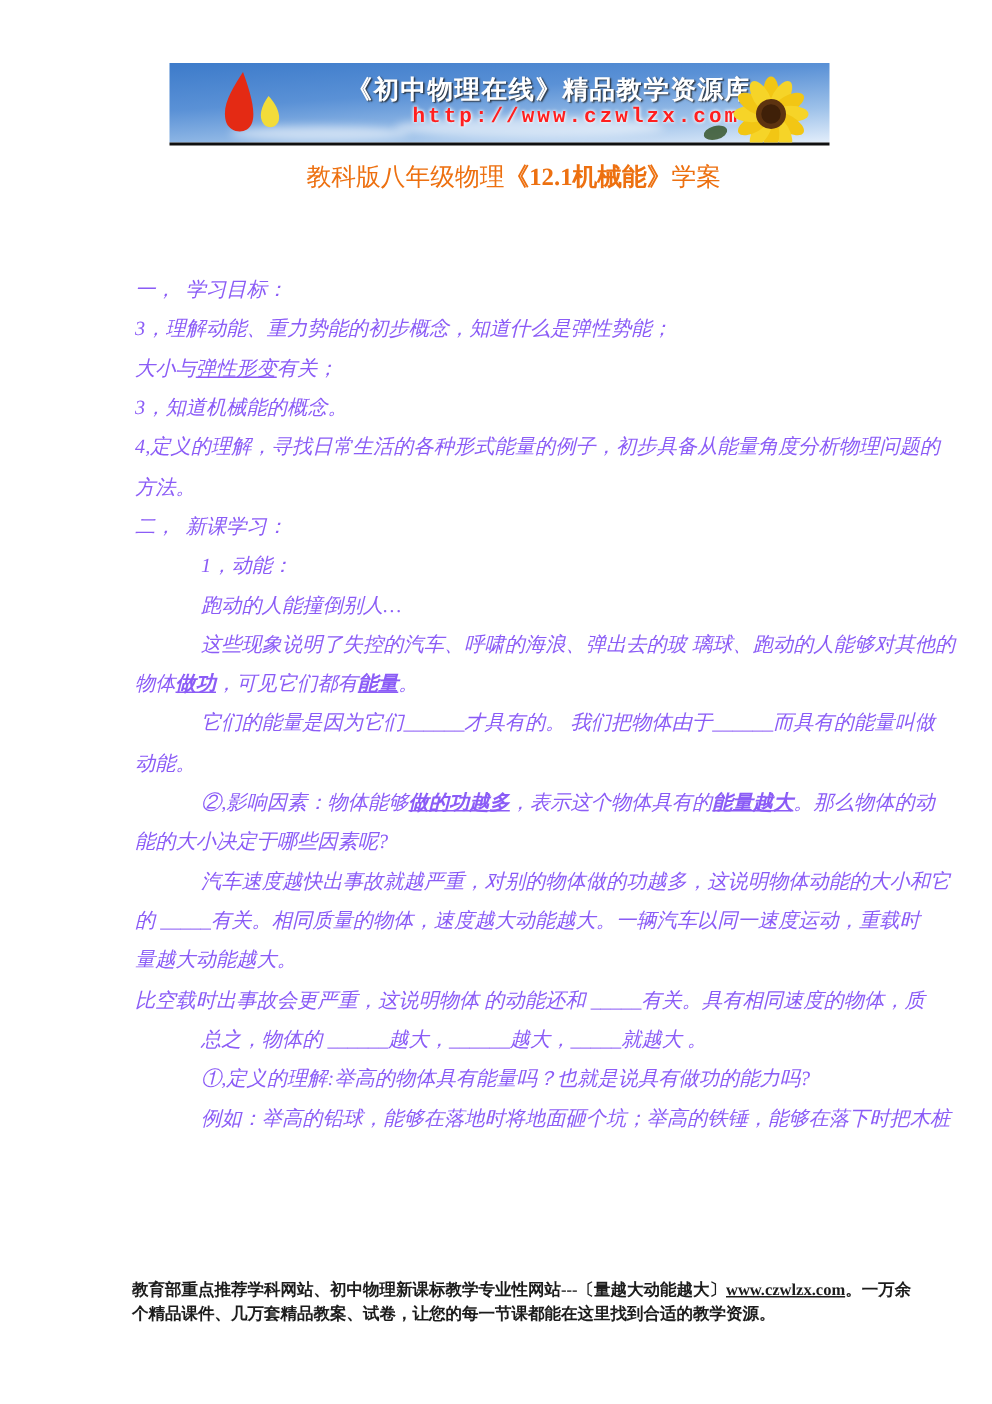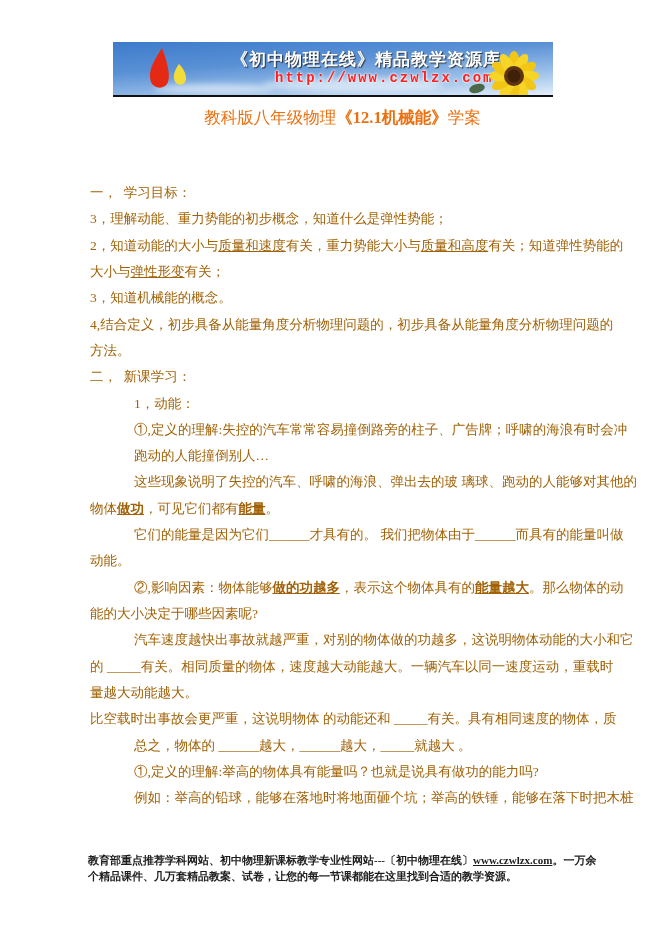--- a/index.html
+++ b/index.html
@@ -34,21 +34,21 @@
     background:#2e4d1f;border-radius:50%;opacity:.8;transform:rotate(-15deg);}
   
   .doc-title{
     position:absolute;left:0;top:107px;width:100%;text-align:center;
     font-size:16.5px;color:#ed7010;white-space:pre;padding-left:12px;
   }
   .doc-title .seg-b{font-weight:bold;}
   
   .body-text{
     position:absolute;left:90px;top:180px;width:486px;
-    font-size:13.5px;color:#a16207;
+    font-size:13.5px;color:#8b5cf6;font-style:italic;
   }
   .line{height:26.32px;line-height:26.32px;white-space:pre;}
   .ind1{padding-left:44px;}
   .seg-u{text-decoration:underline;}
   .seg-b{font-weight:bold;}
   .seg-bu{font-weight:bold;text-decoration:underline;}
   
   .footer{
     position:absolute;left:88px;top:853px;width:500px;
     font-size:11px;font-weight:bold;color:#1c1c1c;line-height:15.5px;
@@ -92,40 +92,38 @@
       <circle r="6.5" fill="#3f2008"></circle>
     </g>
   </svg>
 </div>
 
 <div class="doc-title" id="doc-title" style="color: rgb(237, 112, 16);"><span>教科版八年级物理</span><span class="seg-b">《12.1机械能》</span><span>学案</span></div>
 
 <div class="body-text" id="body-text">
     <div class="line"><span>一，  学习目标：</span></div>
     <div class="line"><span>3，理解动能、重力势能的初步概念，知道什么是弹性势能；</span></div>
-    <div class="line"><span>2，知道动能的大小与</span><span class="seg-u">质量和速度</span><span>有关，重力势能大小与</span><span class="seg-u">质量和高度</span><span>有关；知道弹性势能的</span></div>
     <div class="line"><span>大小与</span><span class="seg-u">弹性形变</span><span>有关；</span></div>
     <div class="line"><span>3，知道机械能的概念。</span></div>
-    <div class="line"><span>4,结合定义，初步具备从能量角度分析物理问题的，初步具备从能量角度分析物理问题的</span></div>
+    <div class="line"><span>4,定义的理解，寻找日常生活的各种形式能量的例子，初步具备从能量角度分析物理问题的</span></div>
     <div class="line"><span>方法。</span></div>
     <div class="line"><span>二，  新课学习：</span></div>
     <div class="line ind1"><span>1，动能：</span></div>
-    <div class="line ind1"><span>①,定义的理解:失控的汽车常常容易撞倒路旁的柱子、广告牌；呼啸的海浪有时会冲</span></div>
     <div class="line ind1"><span>跑动的人能撞倒别人…</span></div>
     <div class="line ind1"><span>这些现象说明了失控的汽车、呼啸的海浪、弹出去的玻 璃球、跑动的人能够对其他的</span></div>
     <div class="line"><span>物体</span><span class="seg-bu">做功</span><span>，可见它们都有</span><span class="seg-bu">能量</span><span>。</span></div>
     <div class="line ind1"><span>它们的能量是因为它们</span><span>______</span><span>才具有的。 我们把物体由于</span><span>______</span><span>而具有的能量叫做</span></div>
     <div class="line"><span>动能。</span></div>
     <div class="line ind1"><span>②,影响因素：物体能够</span><span class="seg-bu">做的功越多</span><span>，表示这个物体具有的</span><span class="seg-bu">能量越大</span><span>。那么物体的动</span></div>
     <div class="line"><span>能的大小决定于哪些因素呢?</span></div>
     <div class="line ind1"><span>汽车速度越快出事故就越严重，对别的物体做的功越多，这说明物体动能的大小和它</span></div>
     <div class="line"><span>的 </span><span>_____</span><span>有关。相同质量的物体，速度越大动能越大。一辆汽车以同一速度运动，重载时</span></div>
     <div class="line"><span>量越大动能越大。</span></div>
     <div class="line"><span>比空载时出事故会更严重，这说明物体 的动能还和 </span><span>_____</span><span>有关。具有相同速度的物体，质</span></div>
     <div class="line ind1"><span>总之，物体的 </span><span>______</span><span>越大，</span><span>______</span><span>越大，</span><span>_____</span><span>就越大 。</span></div>
     <div class="line ind1"><span>①,定义的理解:举高的物体具有能量吗？也就是说具有做功的能力吗?</span></div>
     <div class="line ind1"><span>例如：举高的铅球，能够在落地时将地面砸个坑；举高的铁锤，能够在落下时把木桩</span></div>
   </div>
 
 <div class="footer" id="footer">
-    <div class="line"><span>教育部重点推荐学科网站、初中物理新课标教学专业性网站---〔初中物理在线〕</span><span class="seg-link">www.czwlzx.com</span><span>。一万余</span></div>
+    <div class="line"><span>教育部重点推荐学科网站、初中物理新课标教学专业性网站---〔量越大动能越大〕</span><span class="seg-link">www.czwlzx.com</span><span>。一万余</span></div>
     <div class="line"><span>个精品课件、几万套精品教案、试卷，让您的每一节课都能在这里找到合适的教学资源。</span></div>
   </div>
 
 </body></html>

